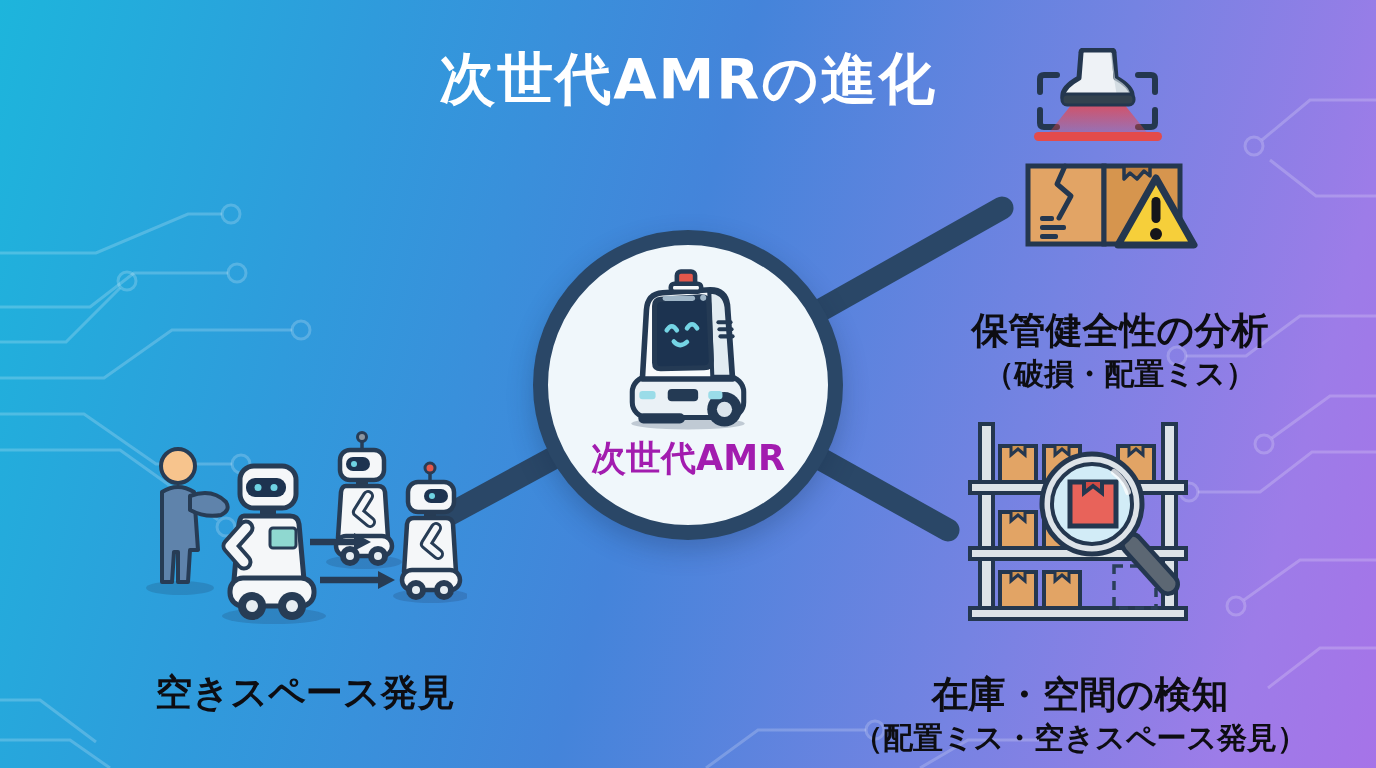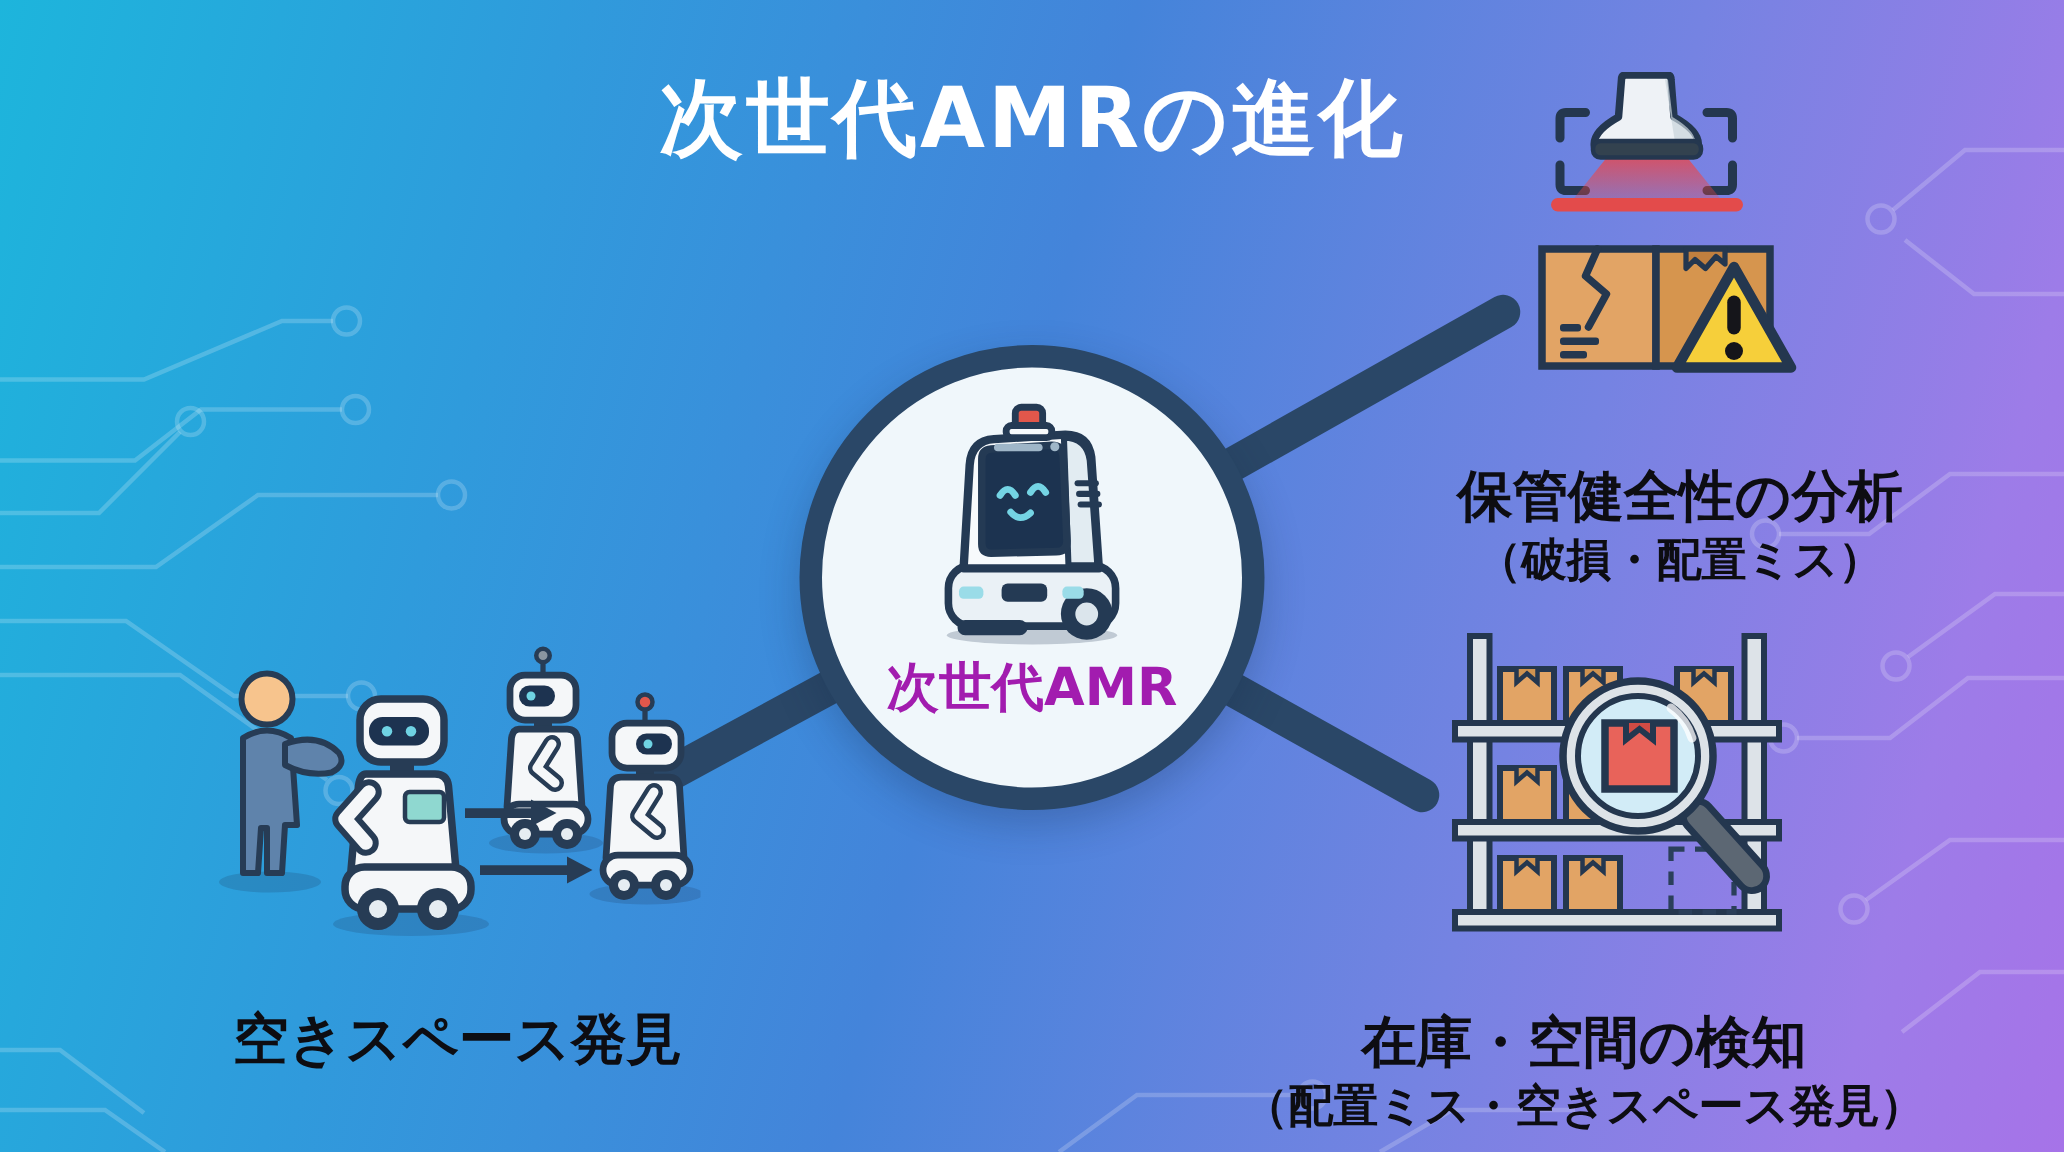--- a/index.html
+++ b/index.html
@@ -190,21 +190,21 @@
       <circle cx="124" cy="86" r="50" fill="#dde3e8" stroke="#24374f" stroke-width="5"></circle>
       <circle cx="124" cy="86" r="40" fill="#d2ecf7" stroke="#24374f" stroke-width="4"></circle>
       <g>
         <rect x="102" y="64" width="46" height="44" fill="#e8635a" stroke="#24374f" stroke-width="5"></rect>
         <polyline points="116,64 116,75 125,68 134,75 134,64" fill="#d14b44" stroke="#24374f" stroke-width="4"></polyline>
       </g>
       <path d="M146 54 A40 40 0 0 1 160 74" fill="none" stroke="rgba(255,255,255,0.75)" stroke-width="6" stroke-linecap="round"></path>
     </g>
   </svg>
 
-  <div class="branch-text" style="left:776px;top:626px;width:560px">
+  <div class="branch-text" style="left:800px;top:626px;width:560px">
     <div class="branch-title">在庫・空間の検知</div>
     <div class="branch-subtitle">（配置ミス・空きスペース発見）</div>
   </div>
 
   <svg class="abs" style="left:132px;top:430px" width="335" height="200" viewBox="0 0 335 200">
     <g fill="rgba(25,45,75,0.18)">
       <ellipse cx="48" cy="158" rx="34" ry="7"></ellipse>
       <ellipse cx="142" cy="186" rx="52" ry="8"></ellipse>
       <ellipse cx="232" cy="132" rx="38" ry="7"></ellipse>
       <ellipse cx="299" cy="166" rx="38" ry="7"></ellipse>

